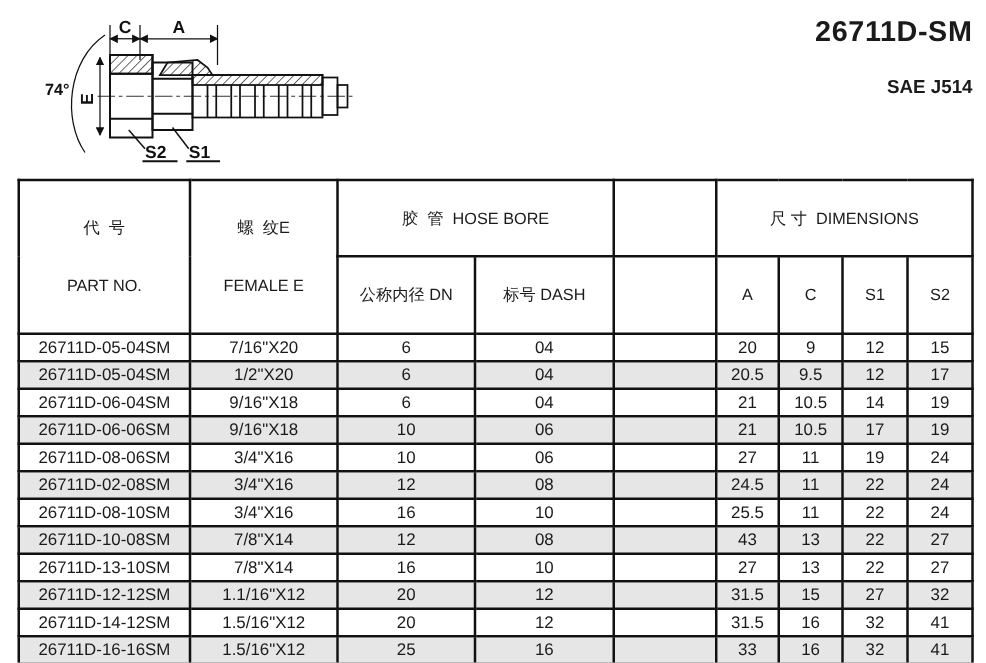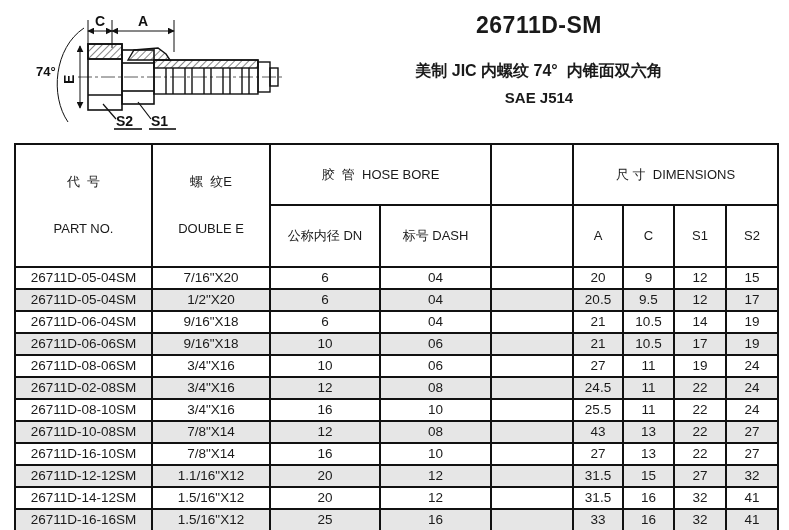--- a/index.html
+++ b/index.html
@@ -2,21 +2,21 @@
 <html><head>
 <meta charset="utf-8">
 <style>
   html,body{margin:0;padding:0;}
   body{
     width:789px;height:530px;background:#fff;position:relative;
     font-family:"Liberation Sans","DejaVu Sans",sans-serif;color:#1a1a1a;
     overflow:hidden;
   }
   .drawing{position:absolute;left:8px;top:4px;width:292px;height:136px;}
-  .title-block{position:absolute;left:300px;top:12px;width:478px;text-align:center;}
+  .title-block{position:absolute;left:300px;top:12px;width:478px;text-align:right;}
   .title-block h1{font-size:23px;font-weight:bold;margin:0 0 22px 0;letter-spacing:.5px;white-space:pre;}
   .sub-cn{font-size:16px;font-weight:bold;margin:0 0 7px 0;white-space:pre;}
   .sub-en{font-size:15.5px;font-weight:bold;margin:0 0 5px 0;white-space:pre;}
   .sub-std{font-size:15px;font-weight:bold;margin:0;white-space:pre;}
 
   table.spec{position:absolute;left:14px;top:143px;width:763px;border-collapse:collapse;table-layout:fixed;}
   .spec td{
     border:2px solid #111;text-align:center;vertical-align:middle;
     font-size:13.5px;padding:0;height:20px;line-height:1.05;white-space:pre;overflow:hidden;
   }
@@ -92,21 +92,20 @@
   <line x1="95" y1="100" x2="108" y2="115" stroke="#111" stroke-width="1.2"></line>
   <text x="108" y="122" font-size="14" font-weight="bold" fill="#111">S2</text>
   <line x1="106" y1="125" x2="134" y2="125" stroke="#111" stroke-width="1.6"></line>
   <line x1="130" y1="98" x2="143" y2="115" stroke="#111" stroke-width="1.2"></line>
   <text x="143" y="122" font-size="14" font-weight="bold" fill="#111">S1</text>
   <line x1="141" y1="125" x2="168" y2="125" stroke="#111" stroke-width="1.6"></line>
 </svg>
 
 <div class="title-block">
   <h1>26711D-SM</h1>
-  <div class="sub-cn">美制 JIC 内螺纹 74°  内锥面双六角</div>
   <div class="sub-std">SAE J514</div>
 </div>
 
 <table class="spec">
   <colgroup>
     <col class="c-part">
       <col class="c-thread">
       <col class="c-dn">
       <col class="c-dash">
     <col class="c-gap">
@@ -116,21 +115,21 @@
       <col class="c-s2">
   </colgroup>
   <thead>
     <tr>
       <td rowspan="2" class="two-line">
         <div>代  号</div>
         <div>PART NO.</div>
       </td>
       <td rowspan="2" class="two-line">
         <div>螺  纹E</div>
-        <div>DOUBLE E</div>
+        <div>FEMALE E</div>
       </td>
       <td colspan="2">胶  管  HOSE BORE</td>
       <td></td>
       <td colspan="4">尺 寸  DIMENSIONS</td>
     </tr>
     <tr>
       <td>公称内径 DN</td>
       <td>标号 DASH</td>
       <td></td>
       <td>A</td>
@@ -222,21 +221,21 @@
         <td>7/8"X14</td>
         <td>12</td>
         <td>08</td>
         <td></td>
         <td>43</td>
         <td>13</td>
         <td>22</td>
         <td>27</td>
       </tr>
     <tr>
-        <td>26711D-16-10SM</td>
+        <td>26711D-13-10SM</td>
         <td>7/8"X14</td>
         <td>16</td>
         <td>10</td>
         <td></td>
         <td>27</td>
         <td>13</td>
         <td>22</td>
         <td>27</td>
       </tr>
     <tr>

